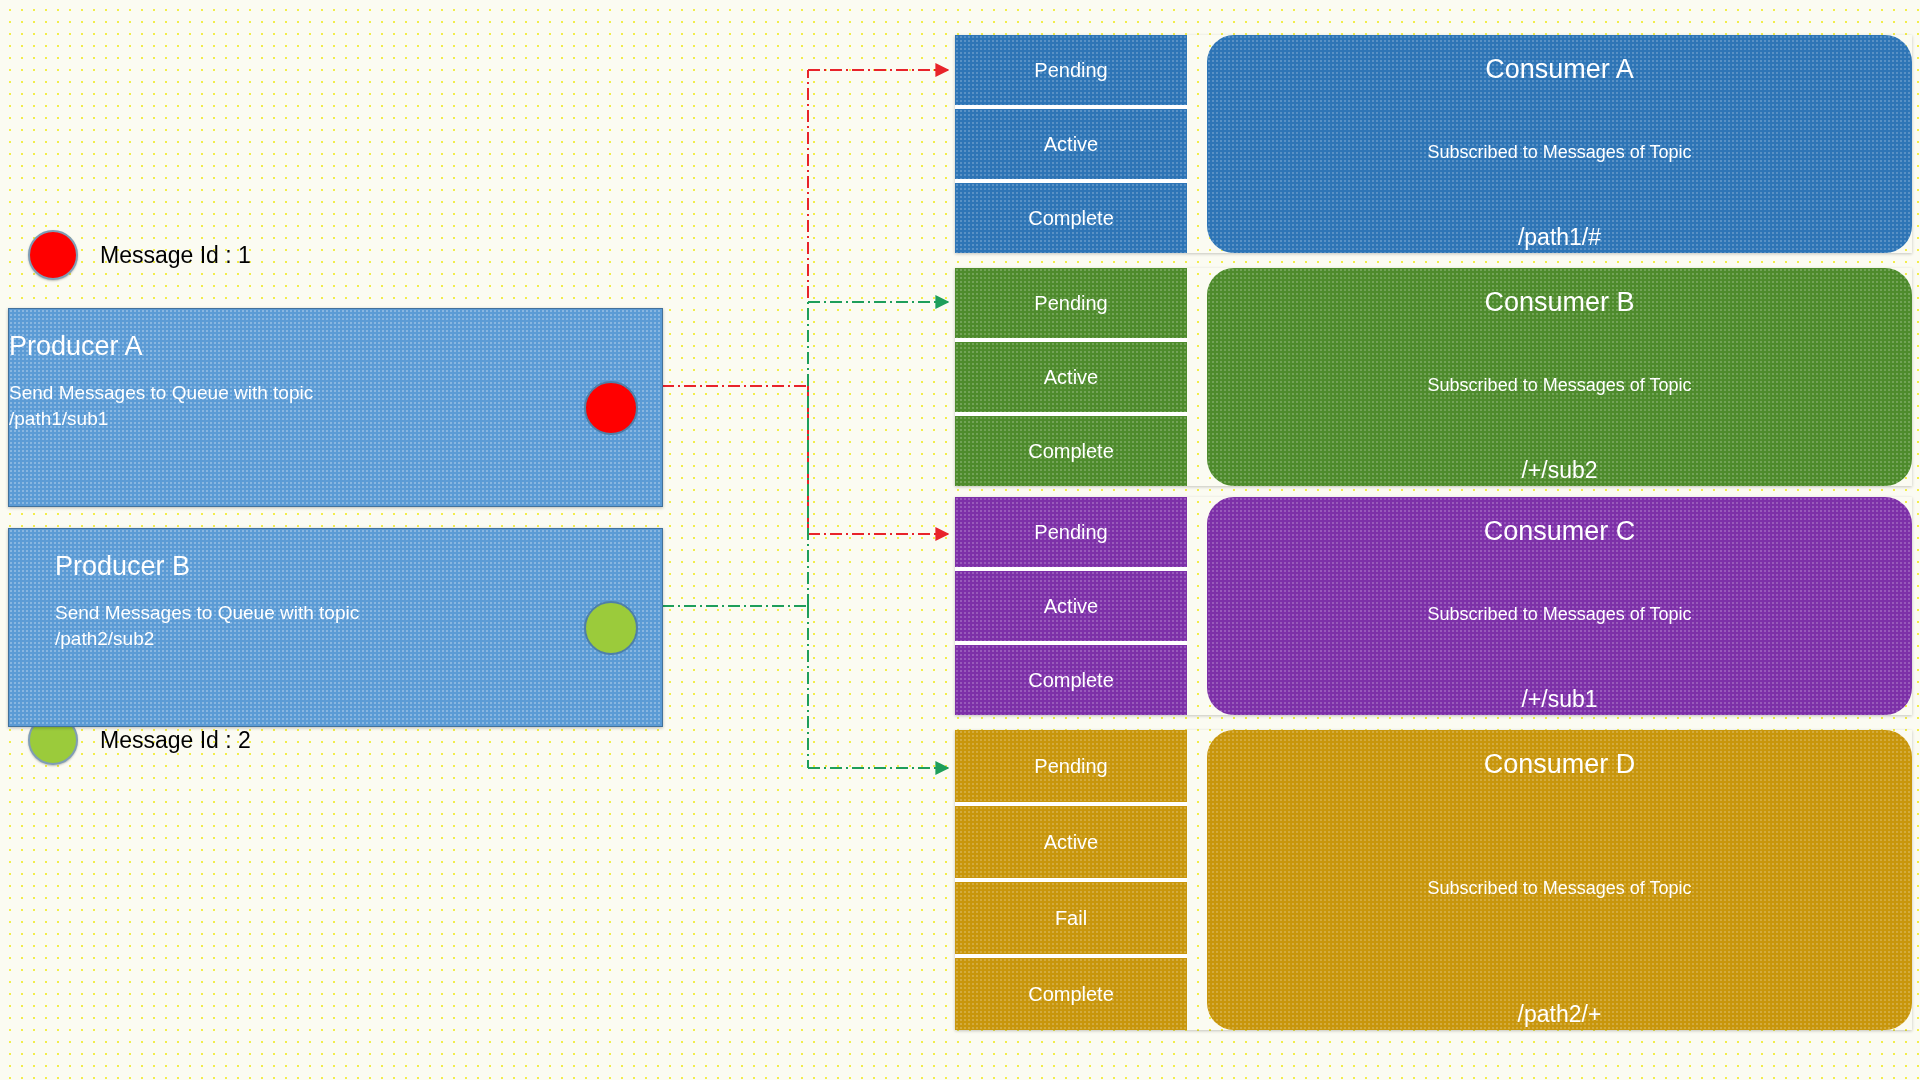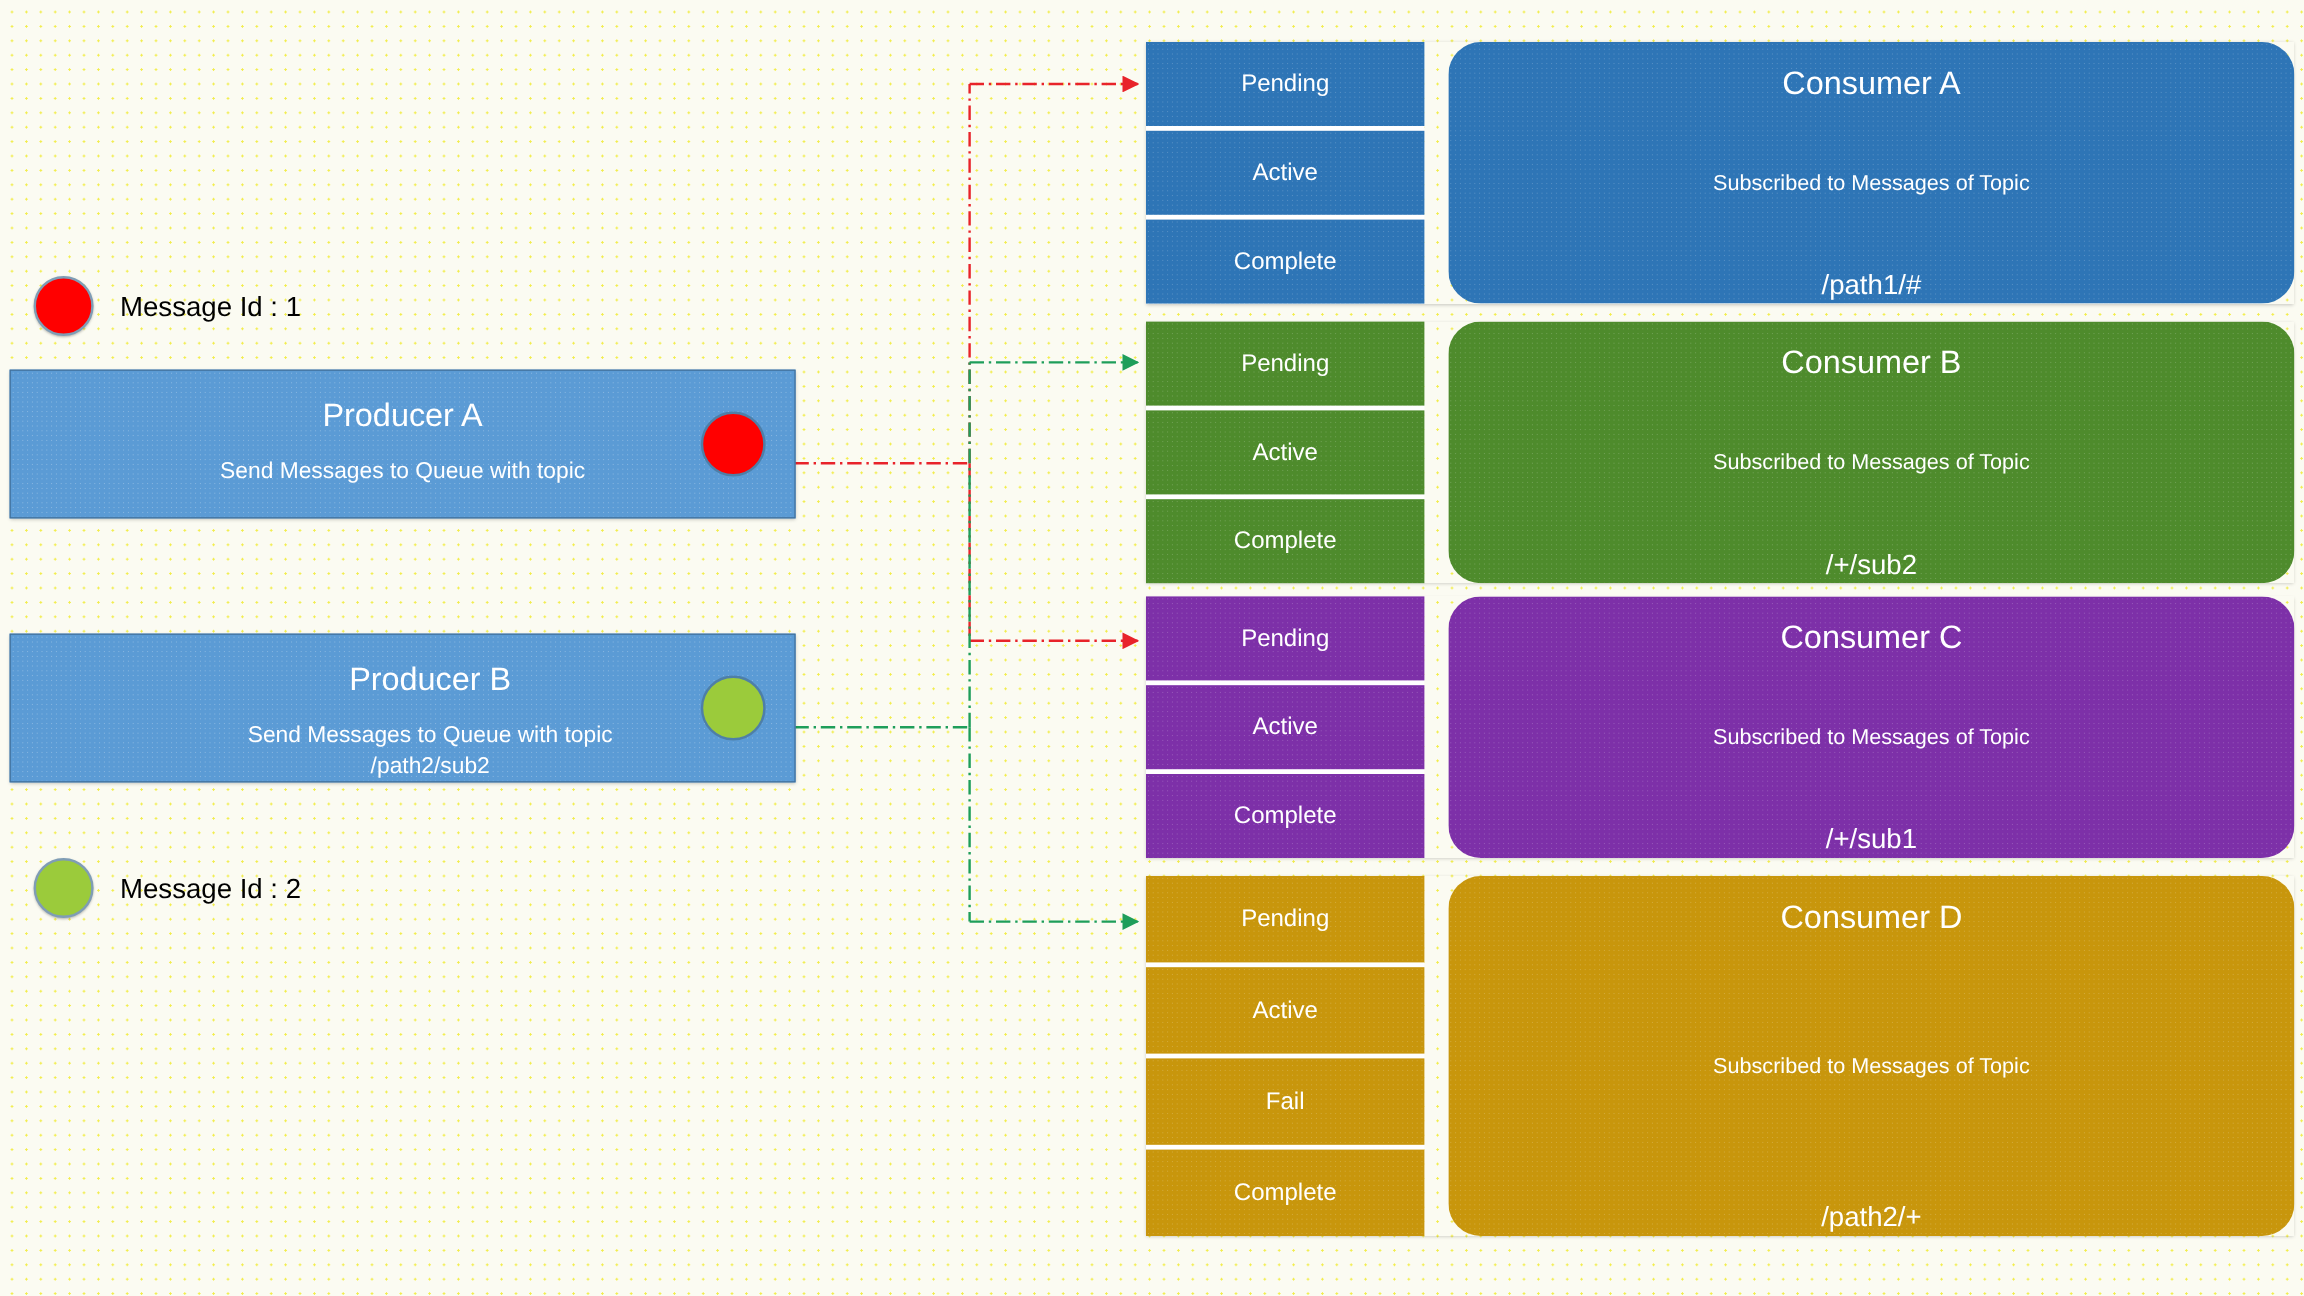--- a/index.html
+++ b/index.html
@@ -25,28 +25,28 @@
   }
   .legend .ltext{
     margin-left:22px;font-size:23px;color:#000;white-space:nowrap;
   }
   #legend-1{left:28px;top:230px;}
   #legend-2{left:28px;top:715px;}
 
   
   .producer{
     position:absolute;
-    width:655px;height:124px;
+    width:655px;height:199px;
     background-color:#5B9BD5;
     background-image:radial-gradient(rgba(255,255,255,.30) 0.7px, transparent 0.8px);
     background-size:4px 4px;
     border:1px solid #41719C;
     box-sizing:border-box;
     color:#FFFFFF;
-    text-align:center;
+    text-align:left;
     box-shadow:0 1px 3px rgba(0,0,0,.25);
   }
   #producer-a{left:8px;top:308px;}
   #producer-b{left:8px;top:528px;padding-left:46px;}
   .producer .p-title{font-size:27px;margin-top:22px;line-height:1.15;}
   .producer .p-sub{font-size:19px;margin-top:18px;line-height:1.35;}
   .producer .p-topic{font-size:19px;line-height:1.35;}
   .producer .msg-dot{
     position:absolute;
     width:54px;height:54px;border-radius:50%;
@@ -135,20 +135,21 @@
   </div>
 
   <div class="legend" id="legend-2">
     <span class="dot" style="background-color: rgb(155, 203, 59);"></span>
     <span class="ltext">Message Id : 2</span>
   </div>
 
   <div class="producer" id="producer-a">
     <div class="p-title">Producer A</div>
     <div class="p-sub">Send Messages to Queue with topic</div>
+    <div class="p-topic">/path1/sub1</div>
     <span class="msg-dot" style="background-color: rgb(255, 0, 0);"></span>
   </div>
 
   <div class="producer" id="producer-b">
     <div class="p-title">Producer B</div>
     <div class="p-sub">Send Messages to Queue with topic</div>
     <div class="p-topic">/path2/sub2</div>
     <span class="msg-dot" style="background-color: rgb(155, 203, 59);"></span>
   </div>
 

